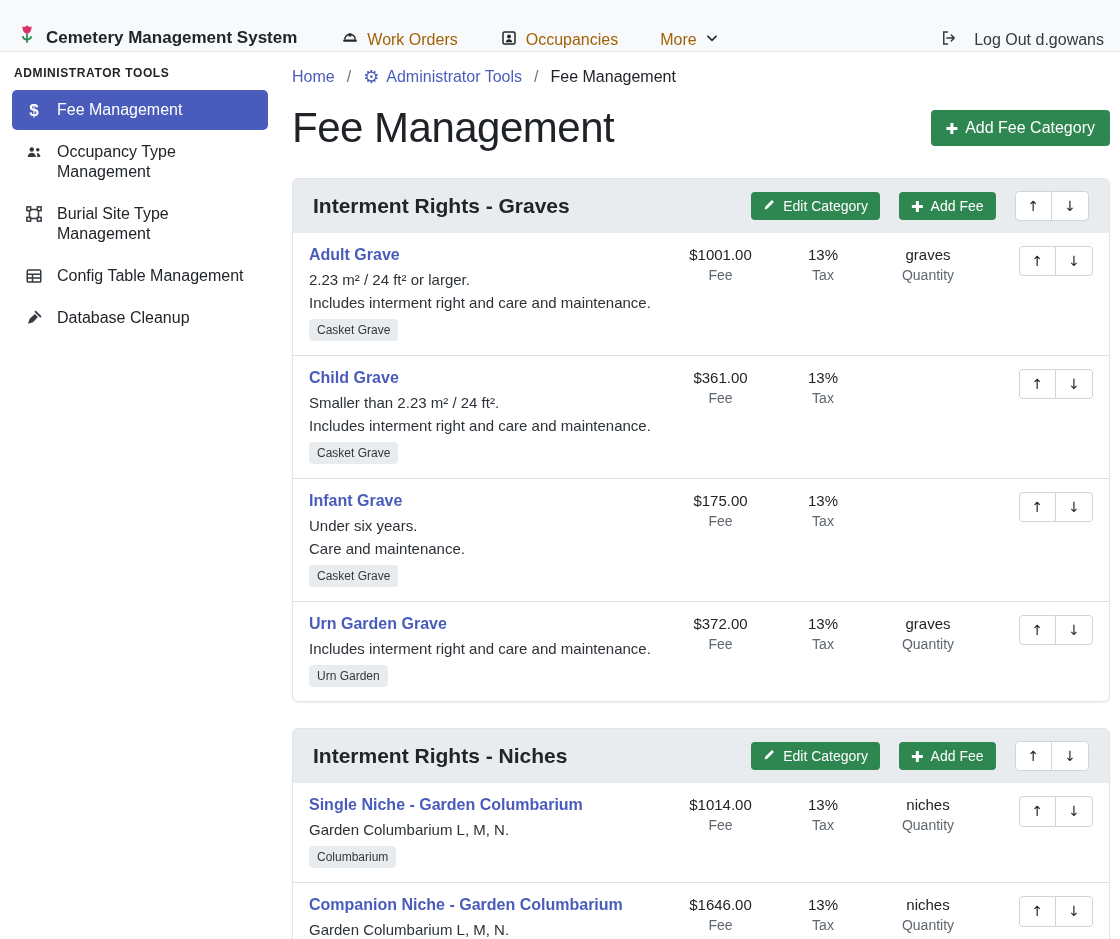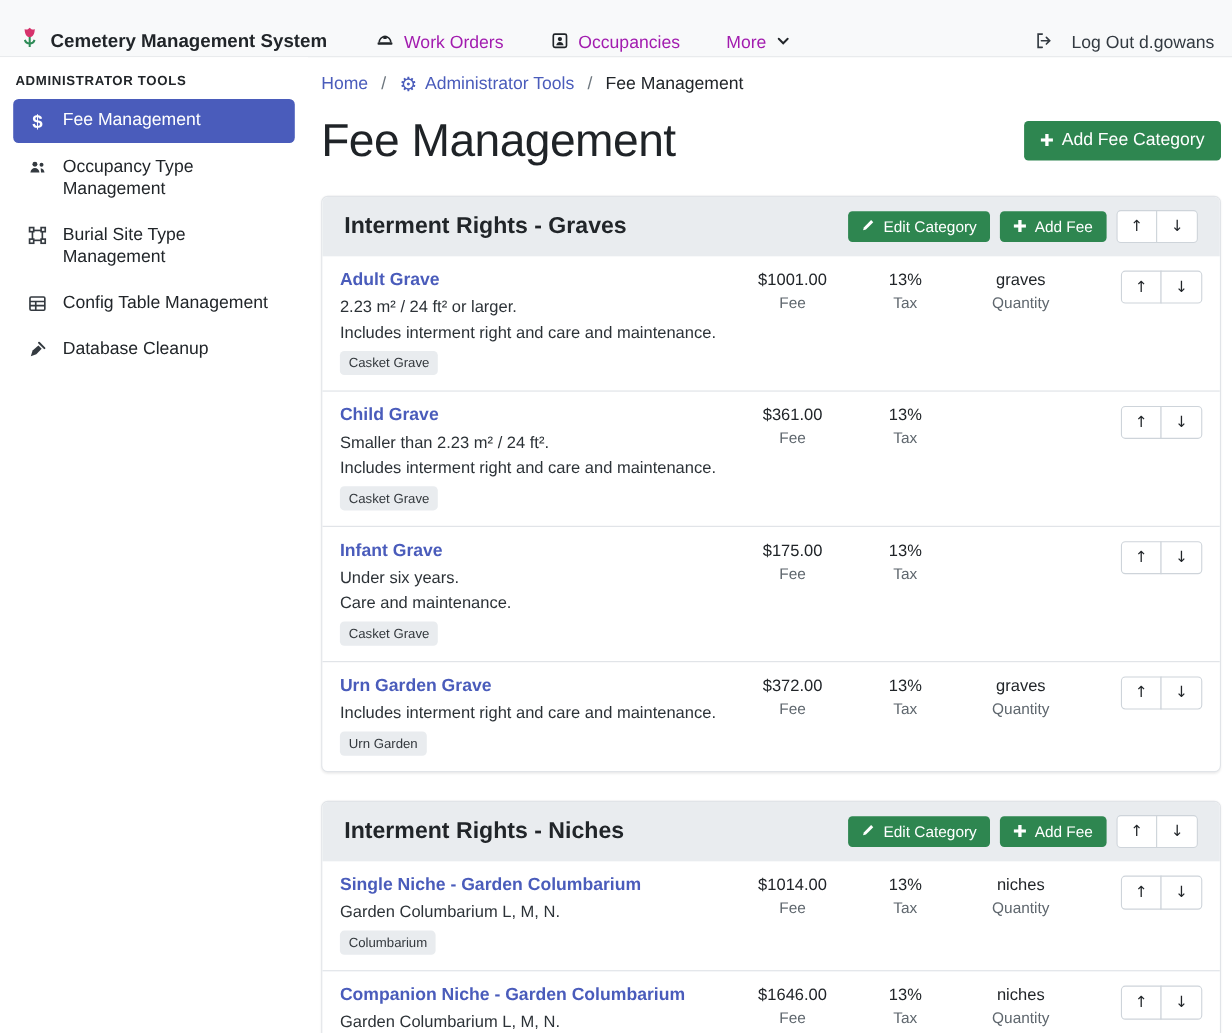--- a/index.html
+++ b/index.html
@@ -13,21 +13,21 @@
   .navbar {
     height: 52px;
     background: #f8f9fa;
     border-bottom: 1px solid #e7e9ec;
     display: flex;
     align-items: flex-end;
     padding: 0 16px;
   }
   .brand { display: flex; align-items: center; gap: 8px; font-weight: bold; font-size: 17px; color: #212529; cursor: pointer; }
   .nav-items { display: flex; align-items: center; gap: 42px; margin-left: 44px; flex: 1; }
-  .nav-item { display: flex; align-items: center; gap: 8px; font-size: 16px; color: #a21caf; cursor: pointer; }
+  .nav-item { display: flex; align-items: center; gap: 8px; font-size: 16px; color: #a16207; cursor: pointer; }
   .nav-item svg { color: #212529; }
   .nav-right { display: flex; align-items: center; gap: 16px; font-size: 16px; color: #333a41; cursor: pointer; }
 
   
   .layout { display: flex; height: 887px; }
 
   
   .sidebar { width: 280px; flex: 0 0 280px; padding: 12px 12px 0 12px; background: #ffffff; }
   .sidebar-heading { font-size: 12px; font-weight: bold; letter-spacing: 0.6px; color: #212529; padding: 2px 2px 10px 2px; }
   .side-item {
@@ -66,21 +66,21 @@
     margin-bottom: 26px;
     overflow: hidden;
     background: #ffffff;
   }
   .card-header {
     background: #e9ecef;
     padding: 12px 20px;
     display: flex; align-items: center; justify-content: space-between;
   }
   .card-title { font-size: 21px; font-weight: 600; color: #212529; }
-  .header-actions { display: flex; align-items: center; gap: 9px; }
+  .header-actions { display: flex; align-items: center; gap: 19px; }
 
   .btn-group { display: inline-flex; }
   .btn-arrow {
     background: #ffffff; border: 1px solid #ced4da; color: #212529;
     font-size: 14px; padding: 5px 12px; cursor: pointer; line-height: 1.3;
     font-family: "DejaVu Sans", sans-serif;
   }
   .btn-group .btn-arrow:first-child { border-radius: 4px 0 0 4px; }
   .btn-group .btn-arrow:last-child { border-radius: 0 4px 4px 0; margin-left: -1px; }
 

